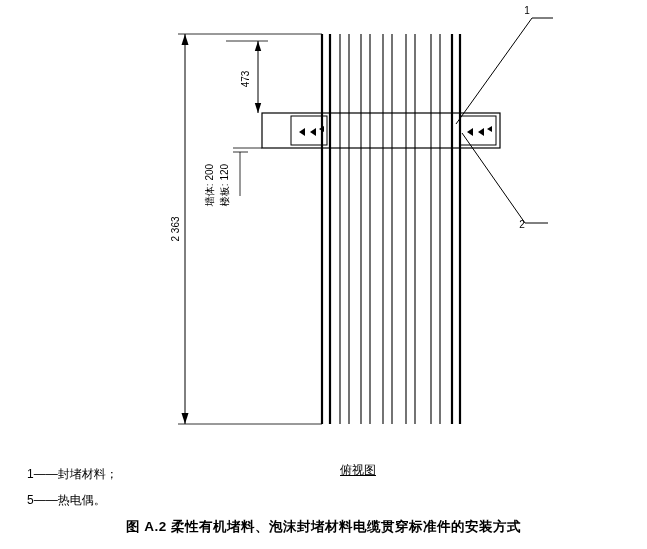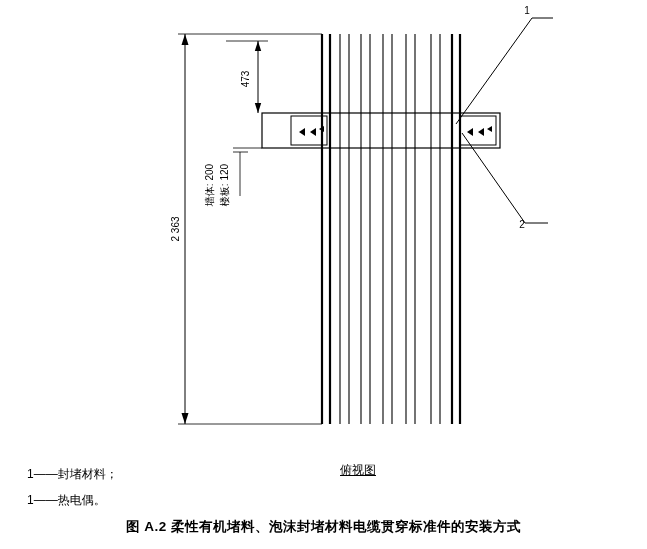--- a/index.html
+++ b/index.html
@@ -153,17 +153,17 @@
       <line x1="240" y1="152" x2="240" y2="196"></line>
     </g>
     <text class="vtext" x="213" y="185" fill="#000000" text-anchor="middle" transform="rotate(-90 213 185)" font-size="10">墙体: 200</text>
     <text class="vtext" x="228" y="185" fill="#000000" text-anchor="middle" transform="rotate(-90 228 185)" font-size="10">楼板: 120</text>
 
   </svg>
 
   <div id="view-label">俯视图</div>
 
   <div class="legend" id="legend-1">1——封堵材料；</div>
-  <div class="legend" id="legend-2">1——热电偶。</div>
+  <div class="legend" id="legend-2">5——热电偶。</div>
 
   <div id="figure-caption">图 A.2    柔性有机堵料、泡沫封堵材料电缆贯穿标准件的安装方式</div>
 
 </div>
 
 </body></html>

